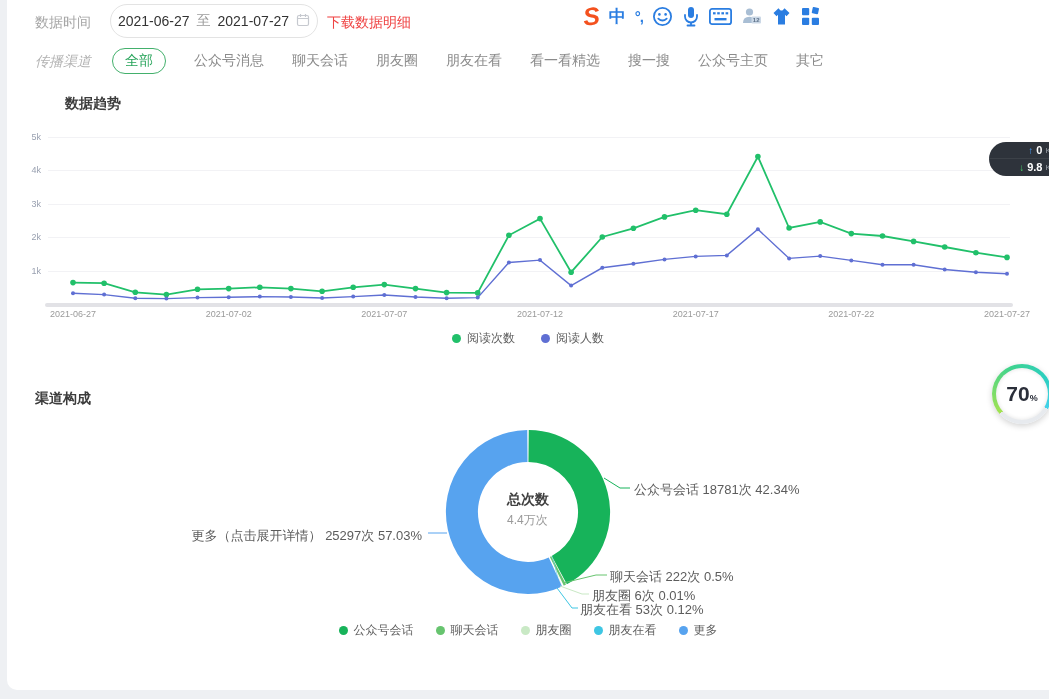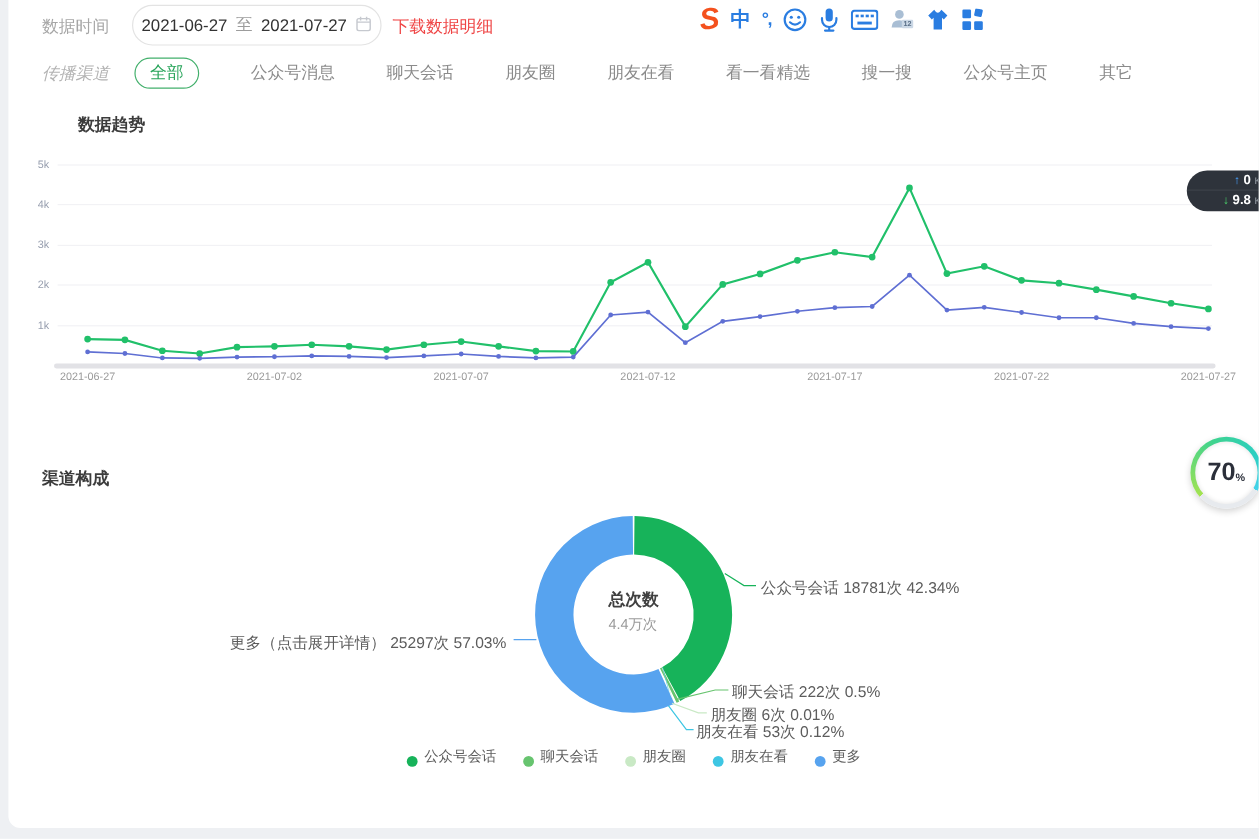--- a/index.html
+++ b/index.html
@@ -15,21 +15,21 @@
   .date-sep{color:#9c9c9c;}
   .dl-link{position:absolute;left:320px;top:14px;font-size:14px;color:#ef4444;cursor:pointer;}
   
   .ime{position:absolute;left:576px;top:2px;height:28px;display:flex;align-items:center;gap:9px;}
   .ime .slogo{font-size:25px;font-weight:900;font-style:italic;color:#f4511e;transform:rotate(-6deg);line-height:1;}
   .ime .zh{font-size:17px;font-weight:700;color:#2a7de1;}
   .ime .punct{font-size:15px;font-weight:700;color:#2a7de1;letter-spacing:-1px;}
   .ime svg{display:block;}
   
   .tabs-label{position:absolute;left:28px;top:53px;font-size:14px;color:#b3b3b3;font-style:italic;}
-  .tabs{position:absolute;left:105px;top:48px;display:flex;align-items:center;gap:43px;font-family:Liberation Serif, serif;}
+  .tabs{position:absolute;left:105px;top:48px;display:flex;align-items:center;gap:28px;font-family:Liberation Serif, serif;}
   .tab{font-size:14px;color:#8b8b8b;cursor:pointer;white-space:nowrap;}
   .tab.active{color:#27a45a;border:1px solid #43b06c;border-radius:14px;padding:3px 12px;}
   
   .sec-title{position:absolute;left:28px;font-size:14px;font-weight:700;color:#3c3c3c;}
   
   .trend{position:absolute;left:16px;top:130px;width:1000px;height:200px;}
   .gl{position:absolute;left:25px;width:962px;height:1px;background:#f2f2f5;}
   .baseline{position:absolute;left:22px;top:173px;width:968px;height:4px;background:#e2e2e6;border-radius:2px;}
   .ytick{position:absolute;left:0;width:18px;text-align:right;font-size:9px;color:#99a0b0;transform:translateY(-50%);}
   .xtick{position:absolute;top:179px;font-size:9px;color:#9a9a9a;transform:translateX(-50%);white-space:nowrap;}
@@ -48,21 +48,21 @@
   .speed .unit{font-size:8px;color:#9aa0a8;}
   
   .donut-wrap{position:absolute;left:0;top:425px;width:1042px;height:200px;}
   #donut-svg{position:absolute;left:0;top:0;}
   .dlabel{position:absolute;font-size:13px;color:#5c5c5c;white-space:nowrap;}
   .dlabel.ralign{text-align:right;}
   .dcenter{position:absolute;left:521px;top:66px;transform:translateX(-50%);text-align:left;}
   .dcenter .t{font-size:14px;font-weight:700;color:#404040;}
   .dcenter .v{font-size:12px;color:#9a9a9a;margin-top:3px;}
   .donut-legend{position:absolute;left:0;top:622px;width:1042px;display:flex;justify-content:center;gap:22px;}
-  .donut-legend .item{display:flex;align-items:flex-end;gap:6px;font-size:12px;color:#5e5e5e;cursor:pointer;}
+  .donut-legend .item{display:flex;align-items:center;gap:6px;font-size:12px;color:#5e5e5e;cursor:pointer;}
   
   .badge{position:absolute;left:985px;top:364px;width:60px;height:60px;border-radius:50%;
          background:conic-gradient(from 228deg,#a4e34f,#3fd38e 30%,#2ccfc0 52%,#43d2ea 70%,#e7eaee 70% 100%);
          box-shadow:0 2px 6px rgba(0,0,0,.18);cursor:pointer;}
   .badge .inner{position:absolute;inset:4px;border-radius:50%;background:#fff;
                 display:flex;align-items:center;justify-content:center;box-shadow:inset 0 0 4px rgba(0,0,0,.12);}
   .badge .num{font-size:21px;font-weight:700;color:#2b2f3a;}
   .badge .pct{font-size:9px;font-weight:700;color:#2b2f3a;margin-top:7px;}
 </style>
 </head>
@@ -232,20 +232,30 @@
         <circle cx="984.0" cy="143.8" r="2" fill="#5f6fd3"></circle>
       </svg>
     <div class="xtick" style="left:50px">2021-06-27</div>
     <div class="xtick" style="left:205.7px">2021-07-02</div>
     <div class="xtick" style="left:361.3px">2021-07-07</div>
     <div class="xtick" style="left:517px">2021-07-12</div>
     <div class="xtick" style="left:672.7px">2021-07-17</div>
     <div class="xtick" style="left:828.3px">2021-07-22</div>
     <div class="xtick" style="left:984px">2021-07-27</div>
   </div>
+  <div class="legend trend-legend" style="top:330px;">
+    <span class="item">
+        <span class="ldot" style="background: rgb(33, 192, 106);"></span>
+        <span>阅读次数</span>
+      </span>
+    <span class="item">
+        <span class="ldot" style="background: rgb(95, 111, 211);"></span>
+        <span>阅读人数</span>
+      </span>
+  </div>
 
   <div class="speed">
     <div class="row">
       <span class="arrow-up">↑</span>
       <span class="val">0</span>
       <span class="unit">K/s</span>
     </div>
     <div class="row">
       <span class="arrow-down">↓</span>
       <span class="val">9.8</span>

